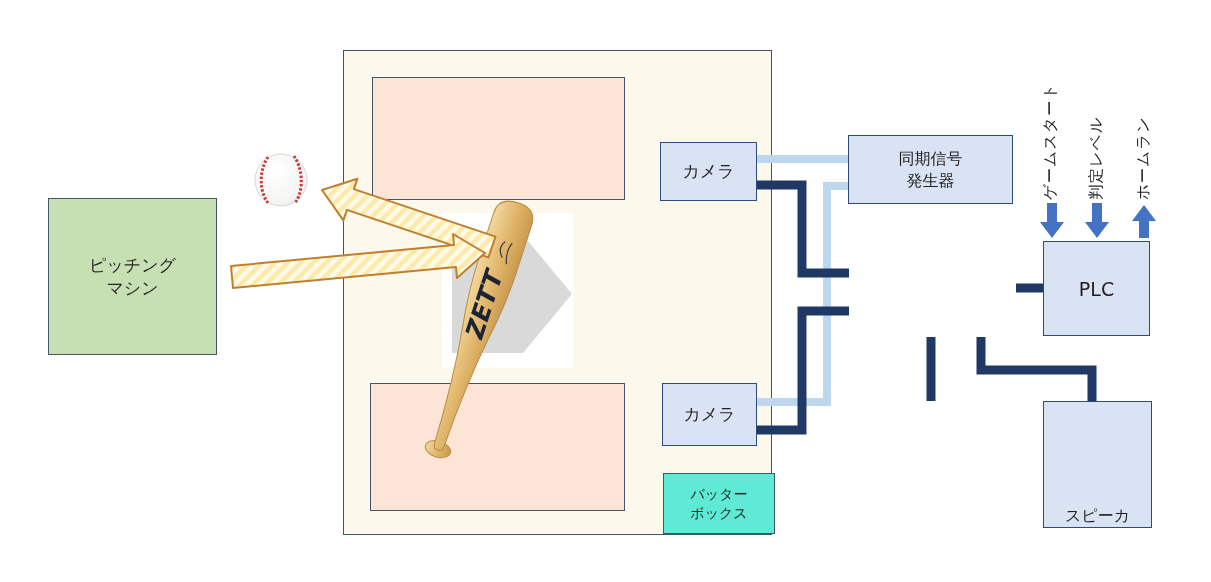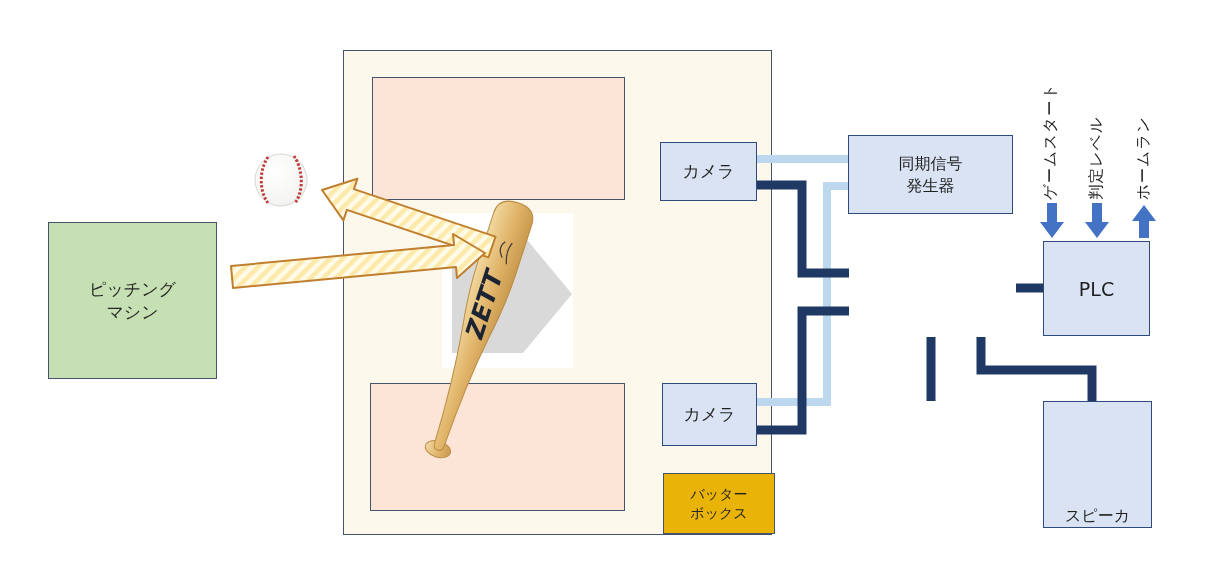--- a/index.html
+++ b/index.html
@@ -7,37 +7,37 @@
     position:relative;width:1211px;height:582px;background:#ffffff;overflow:hidden;
     font-family:"DejaVu Sans","Liberation Sans",sans-serif;color:#262626;
   }
   .abs{position:absolute;box-sizing:border-box;}
   
   .field{left:343px;top:50px;width:429px;height:485px;background:#fdf8ec;border:1.5px solid #44546a;}
   .zone{background:#fce4d6;border:1.5px solid #44546a;}
   .zone-top{left:372px;top:77px;width:253px;height:123px;}
   .zone-bottom{left:370px;top:383px;width:255px;height:128px;}
   .machine{
-    left:48px;top:222px;width:169px;height:157px;background:#c6e0b4;border:1.5px solid #44546a;
+    left:48px;top:198px;width:169px;height:157px;background:#c6e0b4;border:1.5px solid #44546a;
     display:flex;align-items:center;justify-content:center;text-align:center;font-size:17px;
   }
   
   .comp{
     background:#dae3f3;border:1.8px solid #2f4b7c;display:flex;align-items:center;
     justify-content:center;text-align:center;color:#1f1f1f;z-index:3;
   }
   .camera1{left:660px;top:142px;width:97px;height:59px;font-size:17px;}
   .camera2{left:662px;top:383px;width:95px;height:63px;font-size:17px;}
-  .sync{left:848px;top:135px;width:165px;height:79px;font-size:16px;}
+  .sync{left:848px;top:135px;width:165px;height:69px;font-size:16px;}
   .pc{left:849px;top:241px;width:166px;height:95px;font-size:21px;}
   .plc{left:1043px;top:241px;width:107px;height:95px;font-size:19px;}
   .display{left:849px;top:401px;width:167px;height:128px;font-size:16px;}
   .speaker{left:1043px;top:401px;width:109px;height:127px;font-size:16px;align-items:flex-end;}
   .batterbox{
-    left:663px;top:473px;width:112px;height:61px;background:#eab308;border:1.5px solid #44546a;
+    left:663px;top:473px;width:112px;height:61px;background:#5eead4;border:1.5px solid #44546a;
     display:flex;align-items:center;justify-content:center;text-align:center;font-size:14px;z-index:3;
   }
   .ml{white-space:pre-line;line-height:1.35;}
   
   .rot{
     position:absolute;transform-origin:0 0;transform:rotate(-90deg);width:140px;height:20px;
     font-size:15.5px;letter-spacing:1px;color:#1f1f1f;line-height:20px;z-index:3;white-space:nowrap;
   }
   .rot1{left:1040px;top:200px;}
   .rot2{left:1086px;top:200px;}

